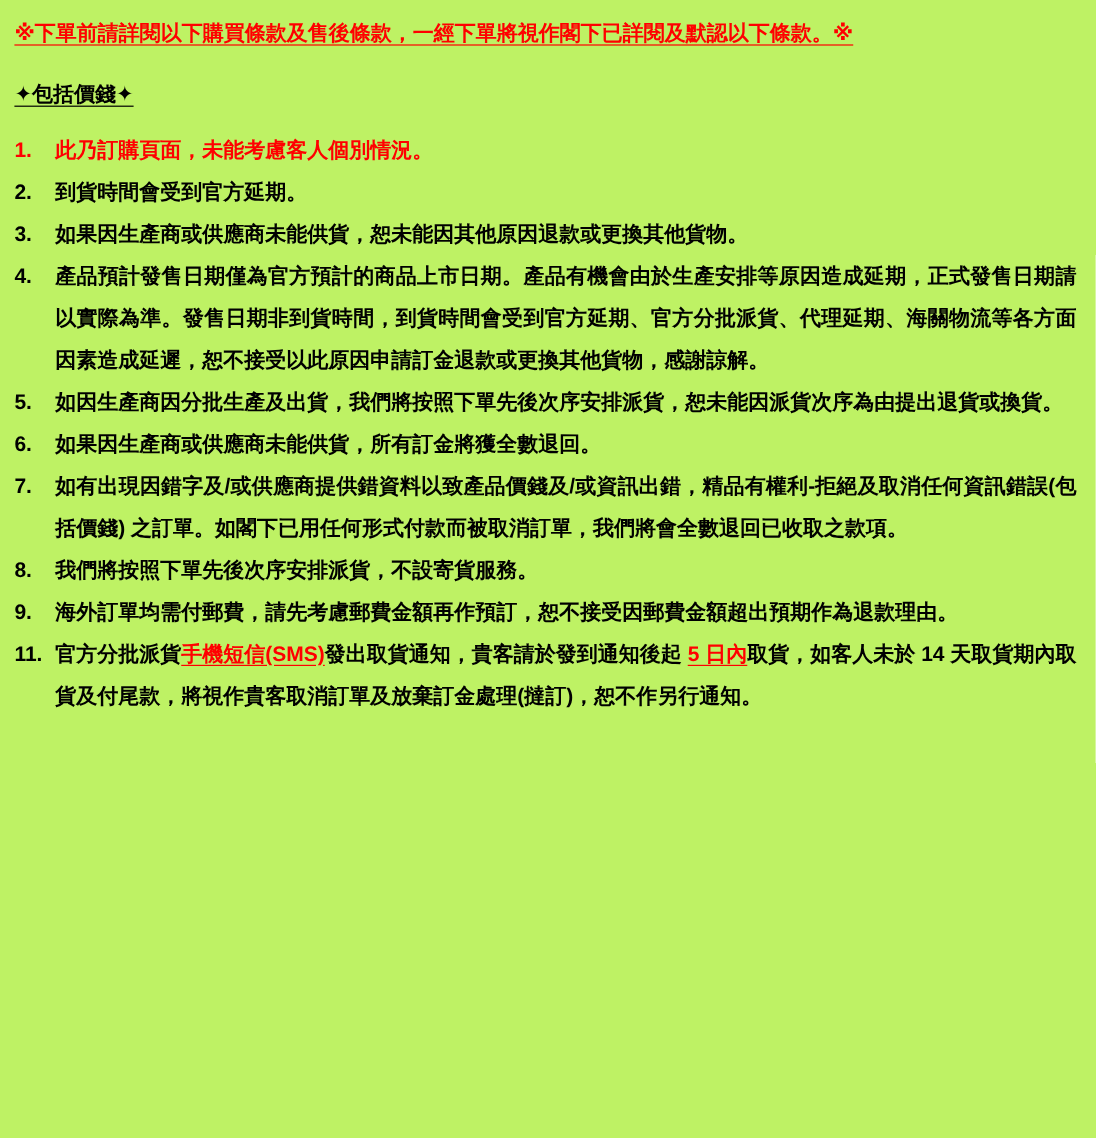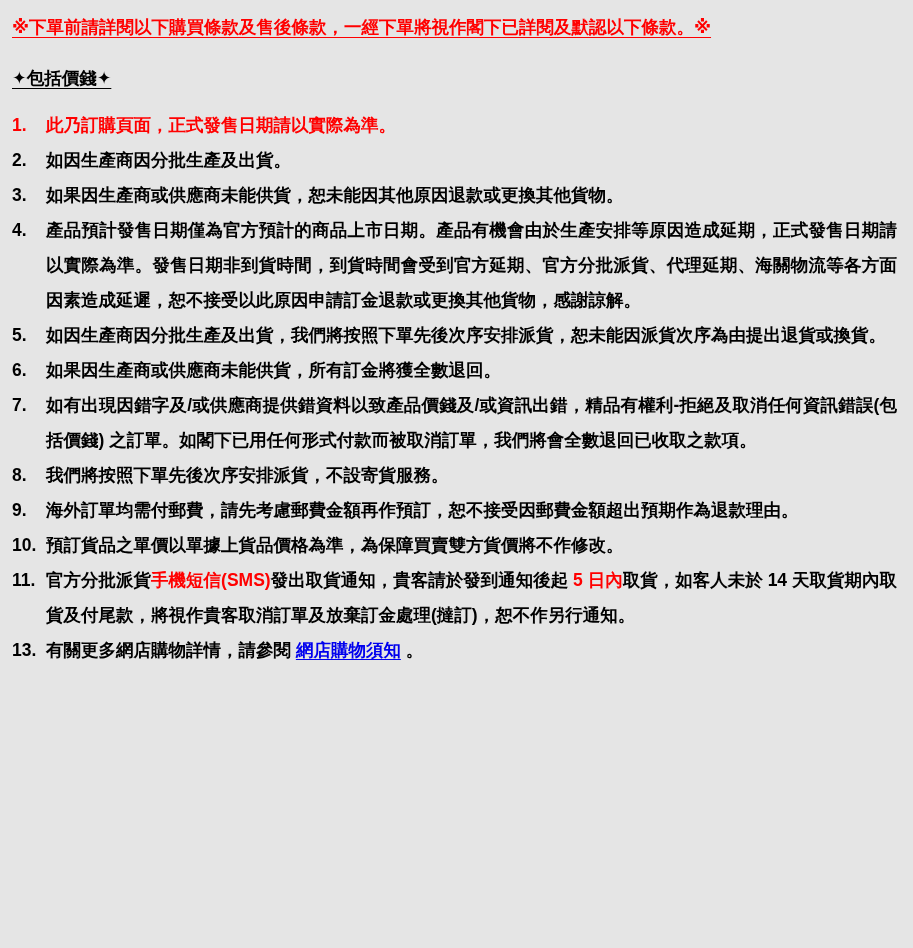--- a/index.html
+++ b/index.html
@@ -6,21 +6,21 @@
   html, body { margin: 0; padding: 0; background: #ffffff; }
   .page {
     width: 913px;
     min-height: 948px;
     padding: 10px 16px 14px 12px;
     font-family: "Liberation Sans", "DejaVu Sans", sans-serif;
     font-weight: 700;
     font-size: 17.5px;
     line-height: 35px;
     color: #000000;
-    background: #e5e5e5;
+    background: #bef264;
   }
   .notice {
     color: var(--alert-red, #ff0000);
     text-decoration: underline;
     text-underline-offset: 4px;
     margin-bottom: 16px;
   }
   .section-title {
     color: #000000;
     text-decoration: underline;
@@ -35,20 +35,21 @@
     text-align: justify;
   }
   .term .num {
     flex: 0 0 34px;
     text-align: left;
   }
   .term .text { flex: 1; }
   .term.red, .term.red .num, .term.red .text { color: var(--alert-red, #ff0000); }
   .u-red {
     color: var(--alert-red, #ff0000);
+    text-decoration: underline;
     text-underline-offset: 3px;
   }
   a.link {
     color: var(--link-blue, #0000ee);
     text-decoration: underline;
     text-underline-offset: 3px;
     cursor: pointer;
   }
 </style>
 </head>
@@ -59,26 +60,26 @@
   <div class="notice">※下單前請詳閱以下購買條款及售後條款，一經下單將視作閣下已詳閱及默認以下條款。※</div>
 
   <div>
     <span class="section-title">✦包括價錢✦</span>
   </div>
 
   <div class="terms-list">
 
     <div class="term red">
       <span class="num">1.</span>
-      <span class="text">此乃訂購頁面，正式發售日期請以實際為準。</span>
+      <span class="text">此乃訂購頁面，未能考慮客人個別情況。</span>
     </div>
 
     <div class="term">
       <span class="num">2.</span>
-      <span class="text">如因生產商因分批生產及出貨。</span>
+      <span class="text">到貨時間會受到官方延期。</span>
     </div>
 
     <div class="term">
       <span class="num">3.</span>
       <span class="text">如果因生產商或供應商未能供貨，恕未能因其他原因退款或更換其他貨物。</span>
     </div>
 
     <div class="term">
       <span class="num">4.</span>
       <span class="text">產品預計發售日期僅為官方預計的商品上市日期。產品有機會由於生產安排等原因造成延期，正式發售日期請以實際為準。發售日期非到貨時間，到貨時間會受到官方延期、官方分批派貨、代理延期、海關物流等各方面因素造成延遲，恕不接受以此原因申請訂金退款或更換其他貨物，感謝諒解。</span>
@@ -102,30 +103,22 @@
     <div class="term">
       <span class="num">8.</span>
       <span class="text">我們將按照下單先後次序安排派貨，不設寄貨服務。</span>
     </div>
 
     <div class="term">
       <span class="num">9.</span>
       <span class="text">海外訂單均需付郵費，請先考慮郵費金額再作預訂，恕不接受因郵費金額超出預期作為退款理由。</span>
     </div>
 
-    <div class="term">
-      <span class="num">10.</span>
-      <span class="text">預訂貨品之單價以單據上貨品價格為準，為保障買賣雙方貨價將不作修改。</span>
-    </div>
 
     <div class="term">
       <span class="num">11.</span>
       <span class="text"><span>官方分批派貨</span><span class="u-red">手機短信(SMS)</span><span>發出取貨通知，貴客請於發到通知後起 </span><span class="u-red">5 日內</span><span>取貨，如客人未於 14 天取貨期內取貨及付尾款，將視作貴客取消訂單及放棄訂金處理(撻訂)，恕不作另行通知。</span></span>
     </div>
 
 
-    <div class="term">
-      <span class="num">13.</span>
-      <span class="text"><span>有關更多網店購物詳情，請參閱 </span><a class="link" href="#">網店購物須知</a><span> 。</span></span>
-    </div>
 
   </div>
 </div>
 
 </body></html>

